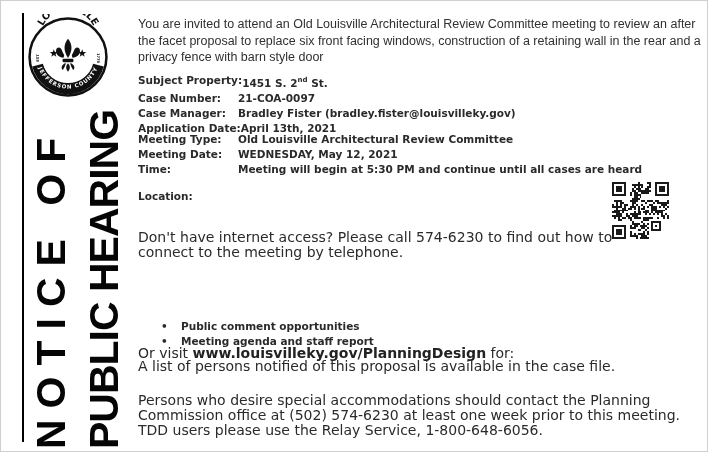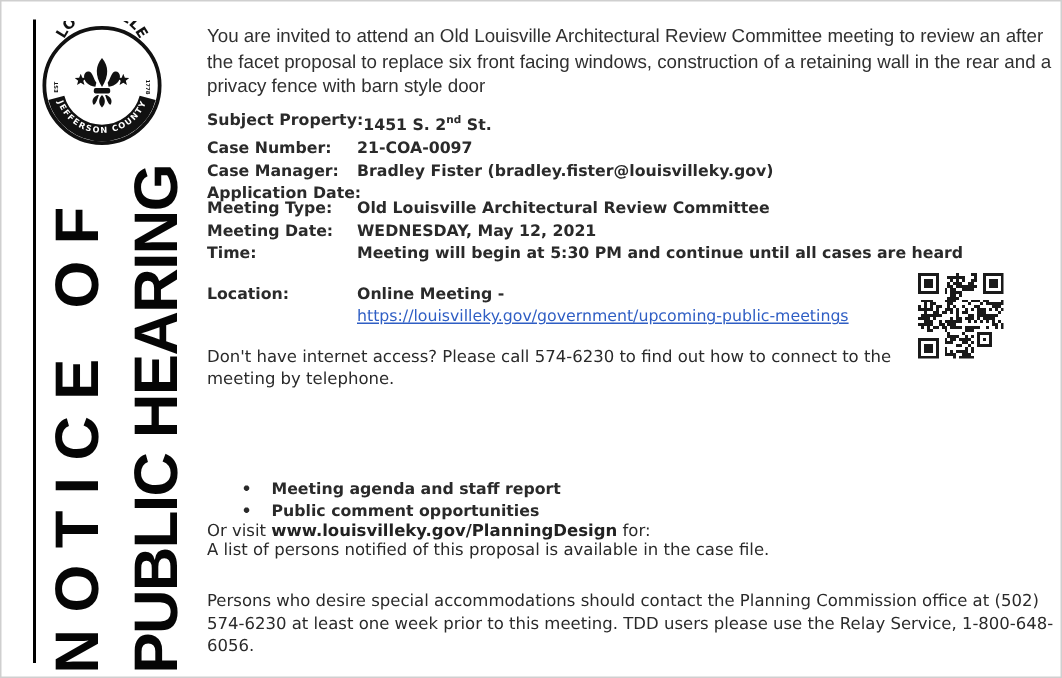--- a/index.html
+++ b/index.html
@@ -33,21 +33,21 @@
   .dvalue { white-space:nowrap; }
   .dvalue sup { font-size:7px; }
 
   .location-row { position:absolute; left:137px; top:188px; display:flex; font-size:10.5px; line-height:15px; }
   .location-row .dlabel { font-weight:bold; }
   .loc-value-line { font-weight:bold; }
   a.meet-link { color:#2f5ec4; text-decoration:underline; font-weight:normal; }
 
   .qr { position:absolute; left:611px; top:181px; width:57px; height:57px; }
 
-  .para { position:absolute; left:137px; font-size:11px; line-height:15px; }
+  .para { position:absolute; left:137px; font-size:14px; line-height:15px; }
   .p1 { top:229px; width:482px; }
   .p2 { top:262px; width:568px; }
   .p3 { top:297px; width:568px;margin-top:48px; }
   .p3 .bold-url { font-weight:bold; color:#222; }
   .bullet-list { position:absolute; left:137px; top:318px; margin:0; padding:0 0 0 23px; list-style:none; }
   .bullet-list li { font-size:10.5px; line-height:15px; font-weight:bold; }
   .bullet-list li::before { content:"\2022"; display:inline-block; width:20px; font-weight:bold; }
   .p4 { top:358px; width:568px; }
   .p5 { top:392px; width:568px; }
 </style>
@@ -104,44 +104,41 @@
     <div class="drow">
       <div class="dlabel">Case Number:</div>
       <div class="dvalue">21-COA-0097</div>
     </div>
     <div class="drow">
       <div class="dlabel">Case Manager:</div>
       <div class="dvalue">Bradley Fister (bradley.fister@louisvilleky.gov)</div>
     </div>
     <div class="drow">
       <div class="dlabel">Application Date:</div>
+      <div class="dvalue">April 13th, 2021</div>
     </div>
   </div>
 
   <div class="details details-b">
     <div class="drow">
       <div class="dlabel">Meeting Type:</div>
       <div class="dvalue">Old Louisville Architectural Review Committee</div>
     </div>
     <div class="drow">
       <div class="dlabel">Meeting Date:</div>
       <div class="dvalue">WEDNESDAY, May 12, 2021</div>
     </div>
     <div class="drow">
       <div class="dlabel">Time:</div>
       <div class="dvalue">Meeting will begin at 5:30 PM and continue until all cases are heard</div>
     </div>
   </div>
 
   <div class="location-row">
     <div class="dlabel">Location:</div>
-    <div class="dvalue-col">
-      <div class="loc-value-line">Online Meeting -</div>
-      <a class="meet-link" href="#">https://louisvilleky.gov/government/upcoming-public-meetings</a>
-    </div>
   </div>
 
   <svg class="qr" viewBox="0 0 29 29" shape-rendering="crispEdges">
     <rect x="0" y="0" width="29" height="29" fill="#ffffff"></rect>
     <g fill="#1a1a1a">
       <rect x="0" y="0" width="7" height="7"></rect>
         <rect x="1" y="1" width="5" height="5" fill="#ffffff"></rect>
         <rect x="2" y="2" width="3" height="3"></rect>
     </g>
     <g fill="#1a1a1a">
@@ -415,20 +412,20 @@
         <rect x="16" y="28" width="1" height="1"></rect>
         <rect x="17" y="28" width="1" height="1"></rect>
         <rect x="18" y="28" width="1" height="1"></rect>
       </g>
   </svg>
 
   <div class="para p1">Don't have internet access? Please call 574-6230 to find out how to connect to the meeting by telephone.</div>
   <div class="para p3"><span>Or visit </span><span class="bold-url">www.louisvilleky.gov/PlanningDesign</span><span> for:</span></div>
 
   <ul class="bullet-list">
+    <li>Public comment opportunities</li>
     <li>Meeting agenda and staff report</li>
-    <li>Public comment opportunities</li>
   </ul>
 
   <div class="para p4">A list of persons notified of this proposal is available in the case file.</div>
   <div class="para p5">Persons who desire special accommodations should contact the Planning Commission office at (502) 574-6230 at least one week prior to this meeting. TDD users please use the Relay Service, 1-800-648-6056.</div>
 
 </div>
 
 </body></html>

